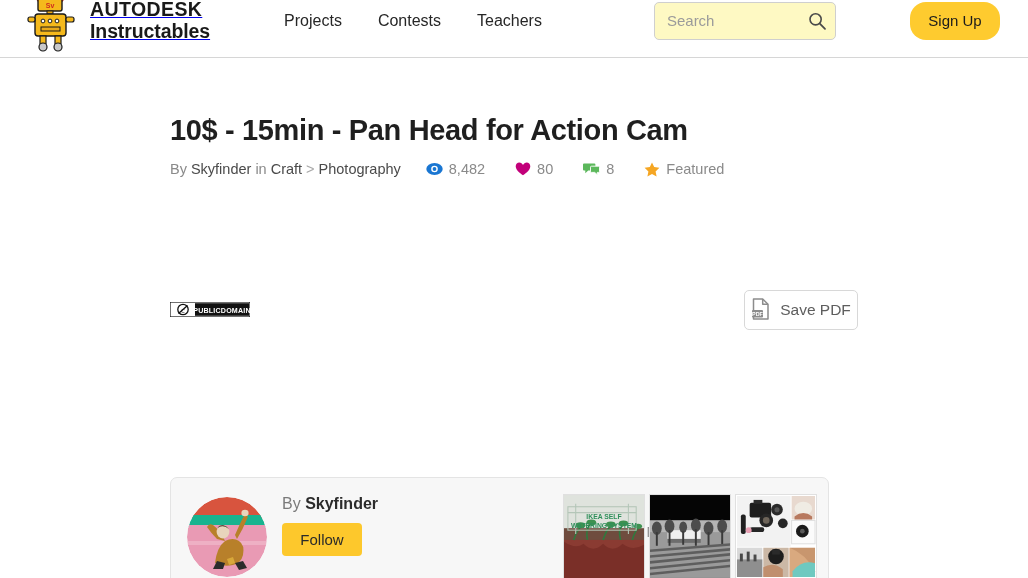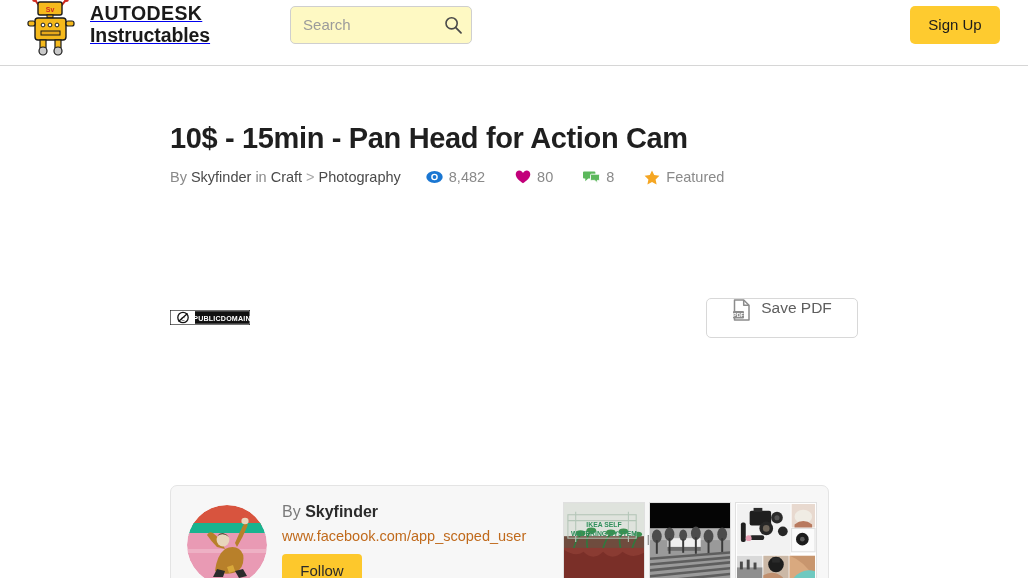--- a/index.html
+++ b/index.html
@@ -8,26 +8,27 @@
     height: 578px;
     overflow: hidden;
     background: #ffffff;
     font-family: "Liberation Sans", sans-serif;
     -webkit-font-smoothing: antialiased;
   }
 
   
   .site-header {
     position: relative;
-    height: 66px;
+    height: 58px;
     background: #ffffff;
     border-bottom: 1px solid #d6d6d6;
     display: flex;
     align-items: center;
     padding: 0 28px 16px 26px;
+    gap: 32px;
   }
   .brand { display: flex; align-items: center; gap: 10px; flex: 0 0 auto; }
   .robot-logo { width: 54px; height: 62px; display: block; }
   .brand-wordmark {
     font-weight: bold;
     line-height: 1.08;
     color: #1a1a1a;
     letter-spacing: -0.2px;
   }
   .brand-wordmark .l1 { display: block; font-size: 19.5px; letter-spacing: 0.4px; }
@@ -75,21 +76,21 @@
     border: 1px solid #cfcfcf;
     border-radius: 5px;
     background: #fff;
     font-size: 15px; color: #262626;
     cursor: pointer;
     font-family: "Liberation Sans", sans-serif;
   }
   .btn-signup {
     width: 90px; height: 38px;
     border: none;
-    border-radius: 5px;
+    border-radius: 16px;
     background: #fecb2f;
     font-size: 15px; color: #1c1c1c; font-weight: normal;
     cursor: pointer;
     font-family: "Liberation Sans", sans-serif;
   }
 
   
   .page { position: relative; width: 1028px; height: 500px; background: #fff; }
   .content { position: absolute; left: 170px; top: 0; width: 688px; }
 
@@ -127,25 +128,25 @@
     height: 44px;
   }
   .license-badge {
     position: absolute; left: 0; top: 4px;
     width: 80px; height: 28px;
     display: block;
   }
   .btn-savepdf {
     position: absolute;
     right: 0; top: -8px;
-    width: 152px; height: 40px;
+    width: 114px; height: 40px;
     border: 1px solid #d8d8d8;
     border-radius: 5px;
     background: #fff;
-    display: flex; align-items: flex-start; justify-content: center;
+    display: flex; align-items: center; justify-content: center;
     gap: 9px;
     cursor: pointer;
     font-family: "Liberation Sans", sans-serif;
   }
   .btn-savepdf .lbl { font-size: 15.5px; color: #5e5e5e; }
 
   
   .author-card {
     position: absolute;
     left: 170px;
@@ -250,20 +251,25 @@
         <circle cx="17" cy="57" r="4" fill="#c9c9c9" stroke="#1a1a1a" stroke-width="1.2"></circle>
         <circle cx="32" cy="57" r="4" fill="#c9c9c9" stroke="#1a1a1a" stroke-width="1.2"></circle>
       </svg>
     </span>
     <span class="brand-wordmark">
       <span class="l1">AUTODESK</span>
       <span class="l2">Instructables</span>
     </span>
   </a>
 
+  <nav class="main-nav">
+    <a href="#">Projects</a>
+    <a href="#">Contests</a>
+    <a href="#">Teachers</a>
+  </nav>
 
   <div class="search-wrap">
     <input class="search-input" type="text" placeholder="Search" style="">
     <button class="search-icon-btn">
       <svg viewBox="0 0 20 20" width="20" height="20" xmlns="http://www.w3.org/2000/svg">
         <circle cx="8.6" cy="8.3" r="5.6" fill="none" stroke="#4a4a4a" stroke-width="1.6"></circle>
         <line x1="12.8" y1="12.6" x2="18" y2="17.8" stroke="#4a4a4a" stroke-width="1.8" stroke-linecap="round"></line>
       </svg>
     </button>
   </div>
@@ -381,21 +387,20 @@
           <path d="M40 62 L46 60 L48 66 L42 68 Z" fill="#d8a83a"></path>
         </g>
       </svg>
     </div>
 
     <div class="author-info">
       <div class="author-byline">
         <span>By</span>
         <b>Skyfinder</b>
       </div>
-      <a class="author-link-fb" href="#">www.facebook.com/app_scoped_user</a>
       <button class="btn-follow">Follow</button>
     </div>
 
     <div class="more-by">More by the author:</div>
 
     <div class="thumb-strip">
 
       <a class="thumb" href="#">
         <svg viewBox="0 0 82 85" xmlns="http://www.w3.org/2000/svg">
           <rect width="82" height="85" fill="#cfd7d2"></rect>

